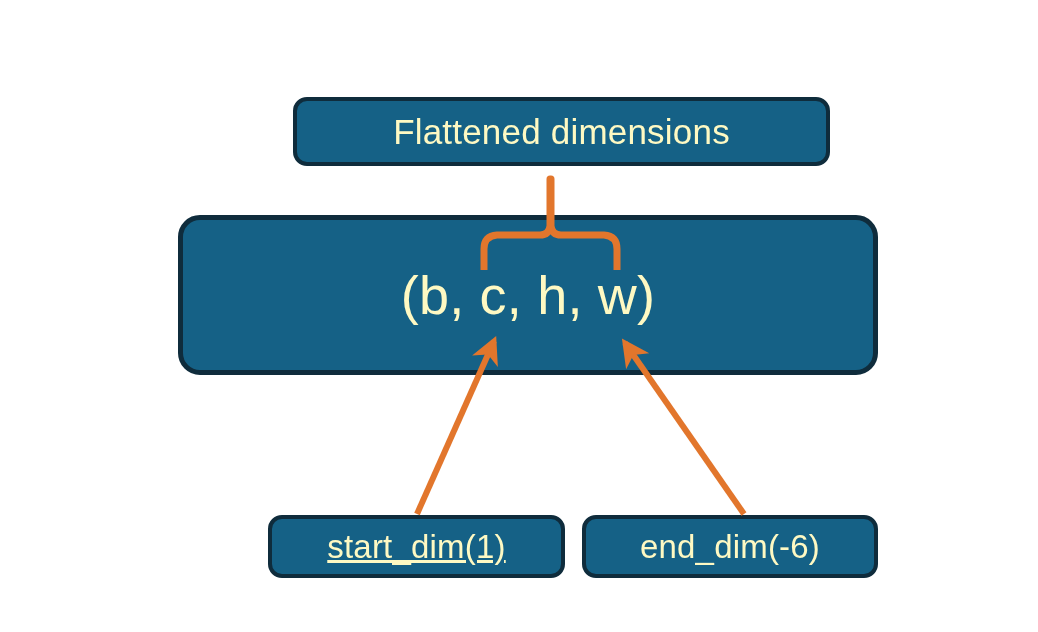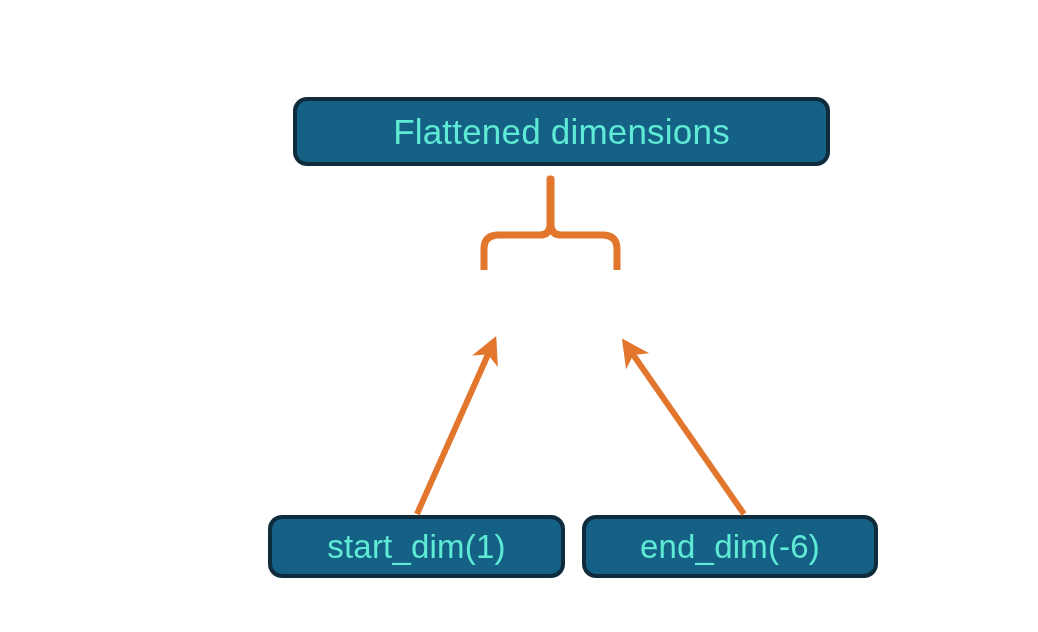--- a/index.html
+++ b/index.html
@@ -17,21 +17,21 @@
   }
   .node-box {
     position: absolute;
     box-sizing: border-box;
     background: #156186;
     border: 4px solid #0f2c3c;
     border-radius: 14px;
     display: flex;
     align-items: center;
     justify-content: center;
-    color: #5eead4;
+    color: #fef9c3;
     font-weight: 400;
     letter-spacing: 0.2px;
     white-space: nowrap;
     z-index: 2;
   }
   #box-flattened {
     left: 293px;
     top: 97px;
     width: 537px;
     height: 69px;
@@ -45,20 +45,21 @@
     font-size: 54px;
     border-radius: 22px;
     border-width: 5px;
   }
   #box-start-dim {
     left: 268px;
     top: 515px;
     width: 297px;
     height: 63px;
     font-size: 33px;
+    text-decoration: underline;
   }
   #box-end-dim {
     left: 582px;
     top: 515px;
     width: 296px;
     height: 63px;
     font-size: 33px;
   }
   #overlay-svg {
     position: absolute;
@@ -81,20 +82,23 @@
 </style>
 </head>
 <body>
 
 <div id="canvas">
 
   <div class="node-box" id="box-flattened">
     <span>Flattened dimensions</span>
   </div>
 
+  <div class="node-box" id="box-shape">
+    <span>(b, c, h, w)</span>
+  </div>
 
   <div class="node-box" id="box-start-dim">
     <span>start_dim(1)</span>
   </div>
 
   <div class="node-box" id="box-end-dim">
     <span>end_dim(-6)</span>
   </div>
 
   <svg id="overlay-svg" viewBox="0 0 1038 632">

